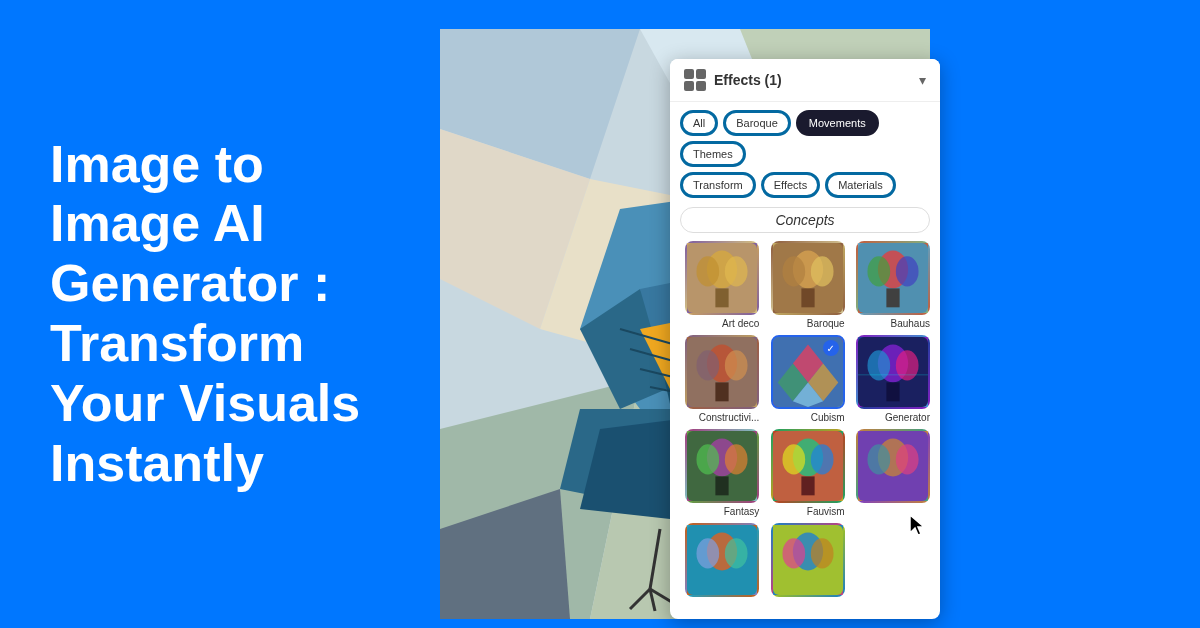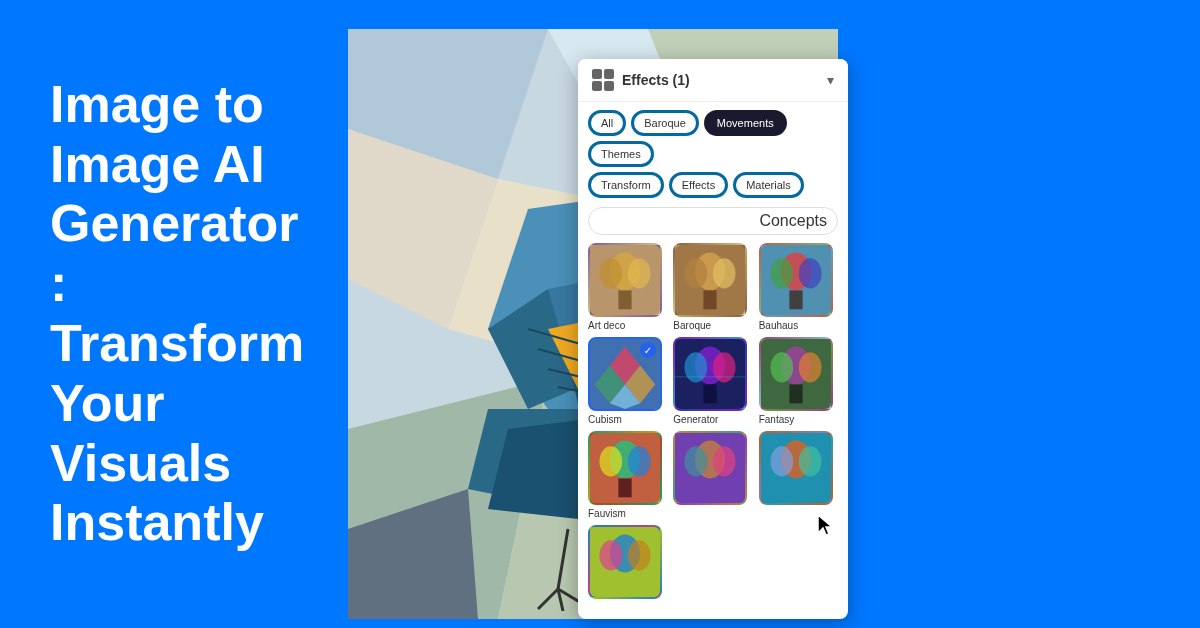--- a/index.html
+++ b/index.html
@@ -18,21 +18,21 @@
     .container {
       width: 1200px;
       height: 628px;
       background: #0077ff;
       display: flex;
       align-items: center;
       position: relative;
     }
 
     .left-text {
-      width: 348px;
+      width: 440px;
       padding: 40px 50px;
       color: white;
       font-size: 52px;
       font-weight: 900;
       line-height: 1.15;
       flex-shrink: 0;
     }
 
     .main-image-area {
       position: relative;
@@ -133,39 +133,40 @@
       background: #1a1a2e;
       color: white;
       border-color: #1a1a2e;
     }
 
     .concepts-bar {
       background: white;
       border: 1px solid #ddd;
       border-radius: 14px;
       padding: 4px 10px;
-      font-size: 16px;
+      font-size: 14px;
       color: #333;
-      text-align: right;
+      text-align: center;
       margin: 0 10px 8px;
       cursor: pointer;
+      font-style: italic;
     }
 
     .grid {
       display: grid;
       grid-template-columns: repeat(3, 1fr);
       gap: 6px;
       padding: 0 10px;
       overflow-y: auto;
     }
 
     .grid-item {
       display: flex;
       flex-direction: column;
-      align-items: flex-start;
+      align-items: flex-end;
       cursor: pointer;
       position: relative;
     }
 
     .grid-img {
       width: 74px;
       height: 74px;
       border-radius: 8px;
       overflow: hidden;
       border: 2px solid transparent;
@@ -368,20 +369,32 @@
               <rect width="74" height="74" fill="#5090b0"></rect>
               <ellipse cx="37" cy="28" rx="16" ry="20" fill="#e04040" opacity="0.8"></ellipse>
               <ellipse cx="22" cy="30" rx="12" ry="16" fill="#40a040" opacity="0.7"></ellipse>
               <ellipse cx="52" cy="30" rx="12" ry="16" fill="#4040c0" opacity="0.7"></ellipse>
               <rect x="30" y="48" width="14" height="20" fill="#404040"></rect>
             </svg>
           </div>
           <span class="grid-label">Bauhaus</span>
         </div>
 
+        <div class="grid-item">
+          <div class="grid-img balloon-constructi">
+            <svg viewBox="0 0 74 74" xmlns="http://www.w3.org/2000/svg">
+              <rect width="74" height="74" fill="#907060"></rect>
+              <ellipse cx="37" cy="28" rx="16" ry="20" fill="#c05030" opacity="0.8"></ellipse>
+              <ellipse cx="22" cy="30" rx="12" ry="16" fill="#806070" opacity="0.7"></ellipse>
+              <ellipse cx="52" cy="30" rx="12" ry="16" fill="#d09050" opacity="0.7"></ellipse>
+              <rect x="30" y="48" width="14" height="20" fill="#503020"></rect>
+            </svg>
+          </div>
+          <span class="grid-label">Constructivi...</span>
+        </div>
 
         <div class="grid-item">
           <div class="grid-img balloon-cubism selected">
             <svg viewBox="0 0 74 74" xmlns="http://www.w3.org/2000/svg">
               <rect width="74" height="74" fill="#4070b0"></rect>
               <polygon points="37,8 53,28 37,48 21,28" fill="#e04060" opacity="0.8"></polygon>
               <polygon points="21,28 37,48 21,68 5,48" fill="#40a060" opacity="0.7"></polygon>
               <polygon points="53,28 69,48 53,68 37,48" fill="#e0a030" opacity="0.7"></polygon>
               <polygon points="37,48 53,68 37,74 21,68" fill="#80c0e0" opacity="0.8"></polygon>
             </svg>

